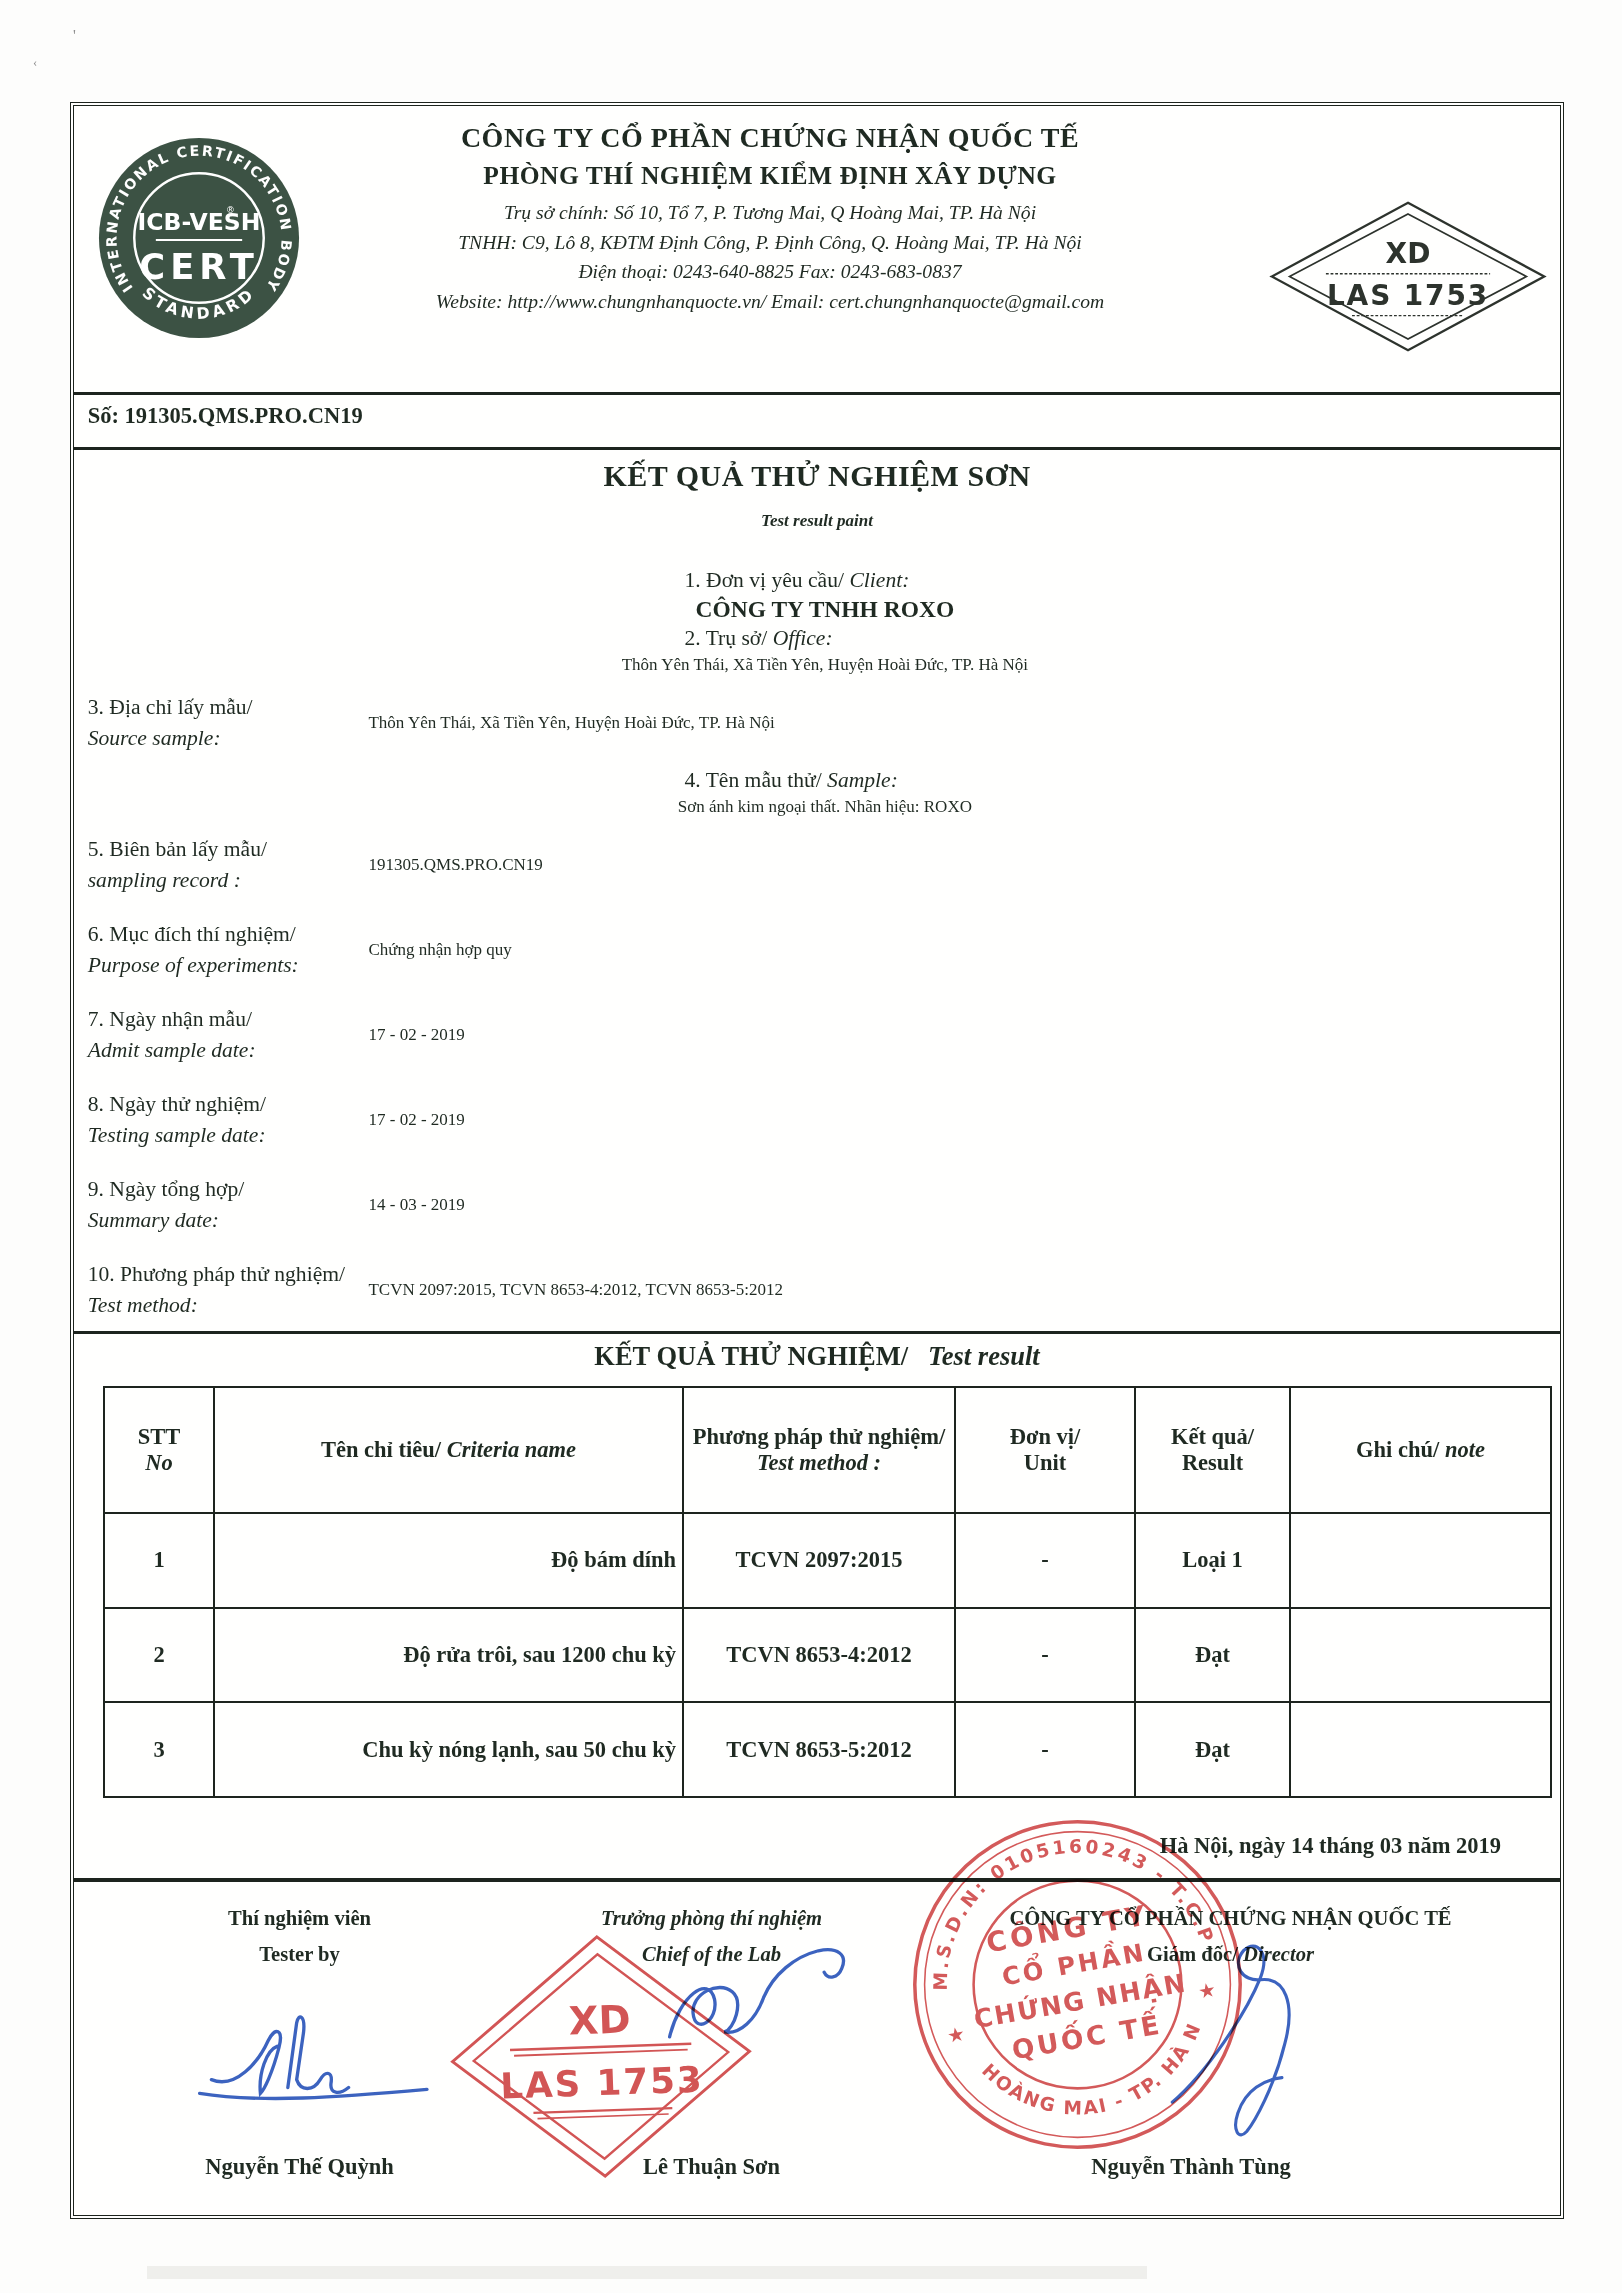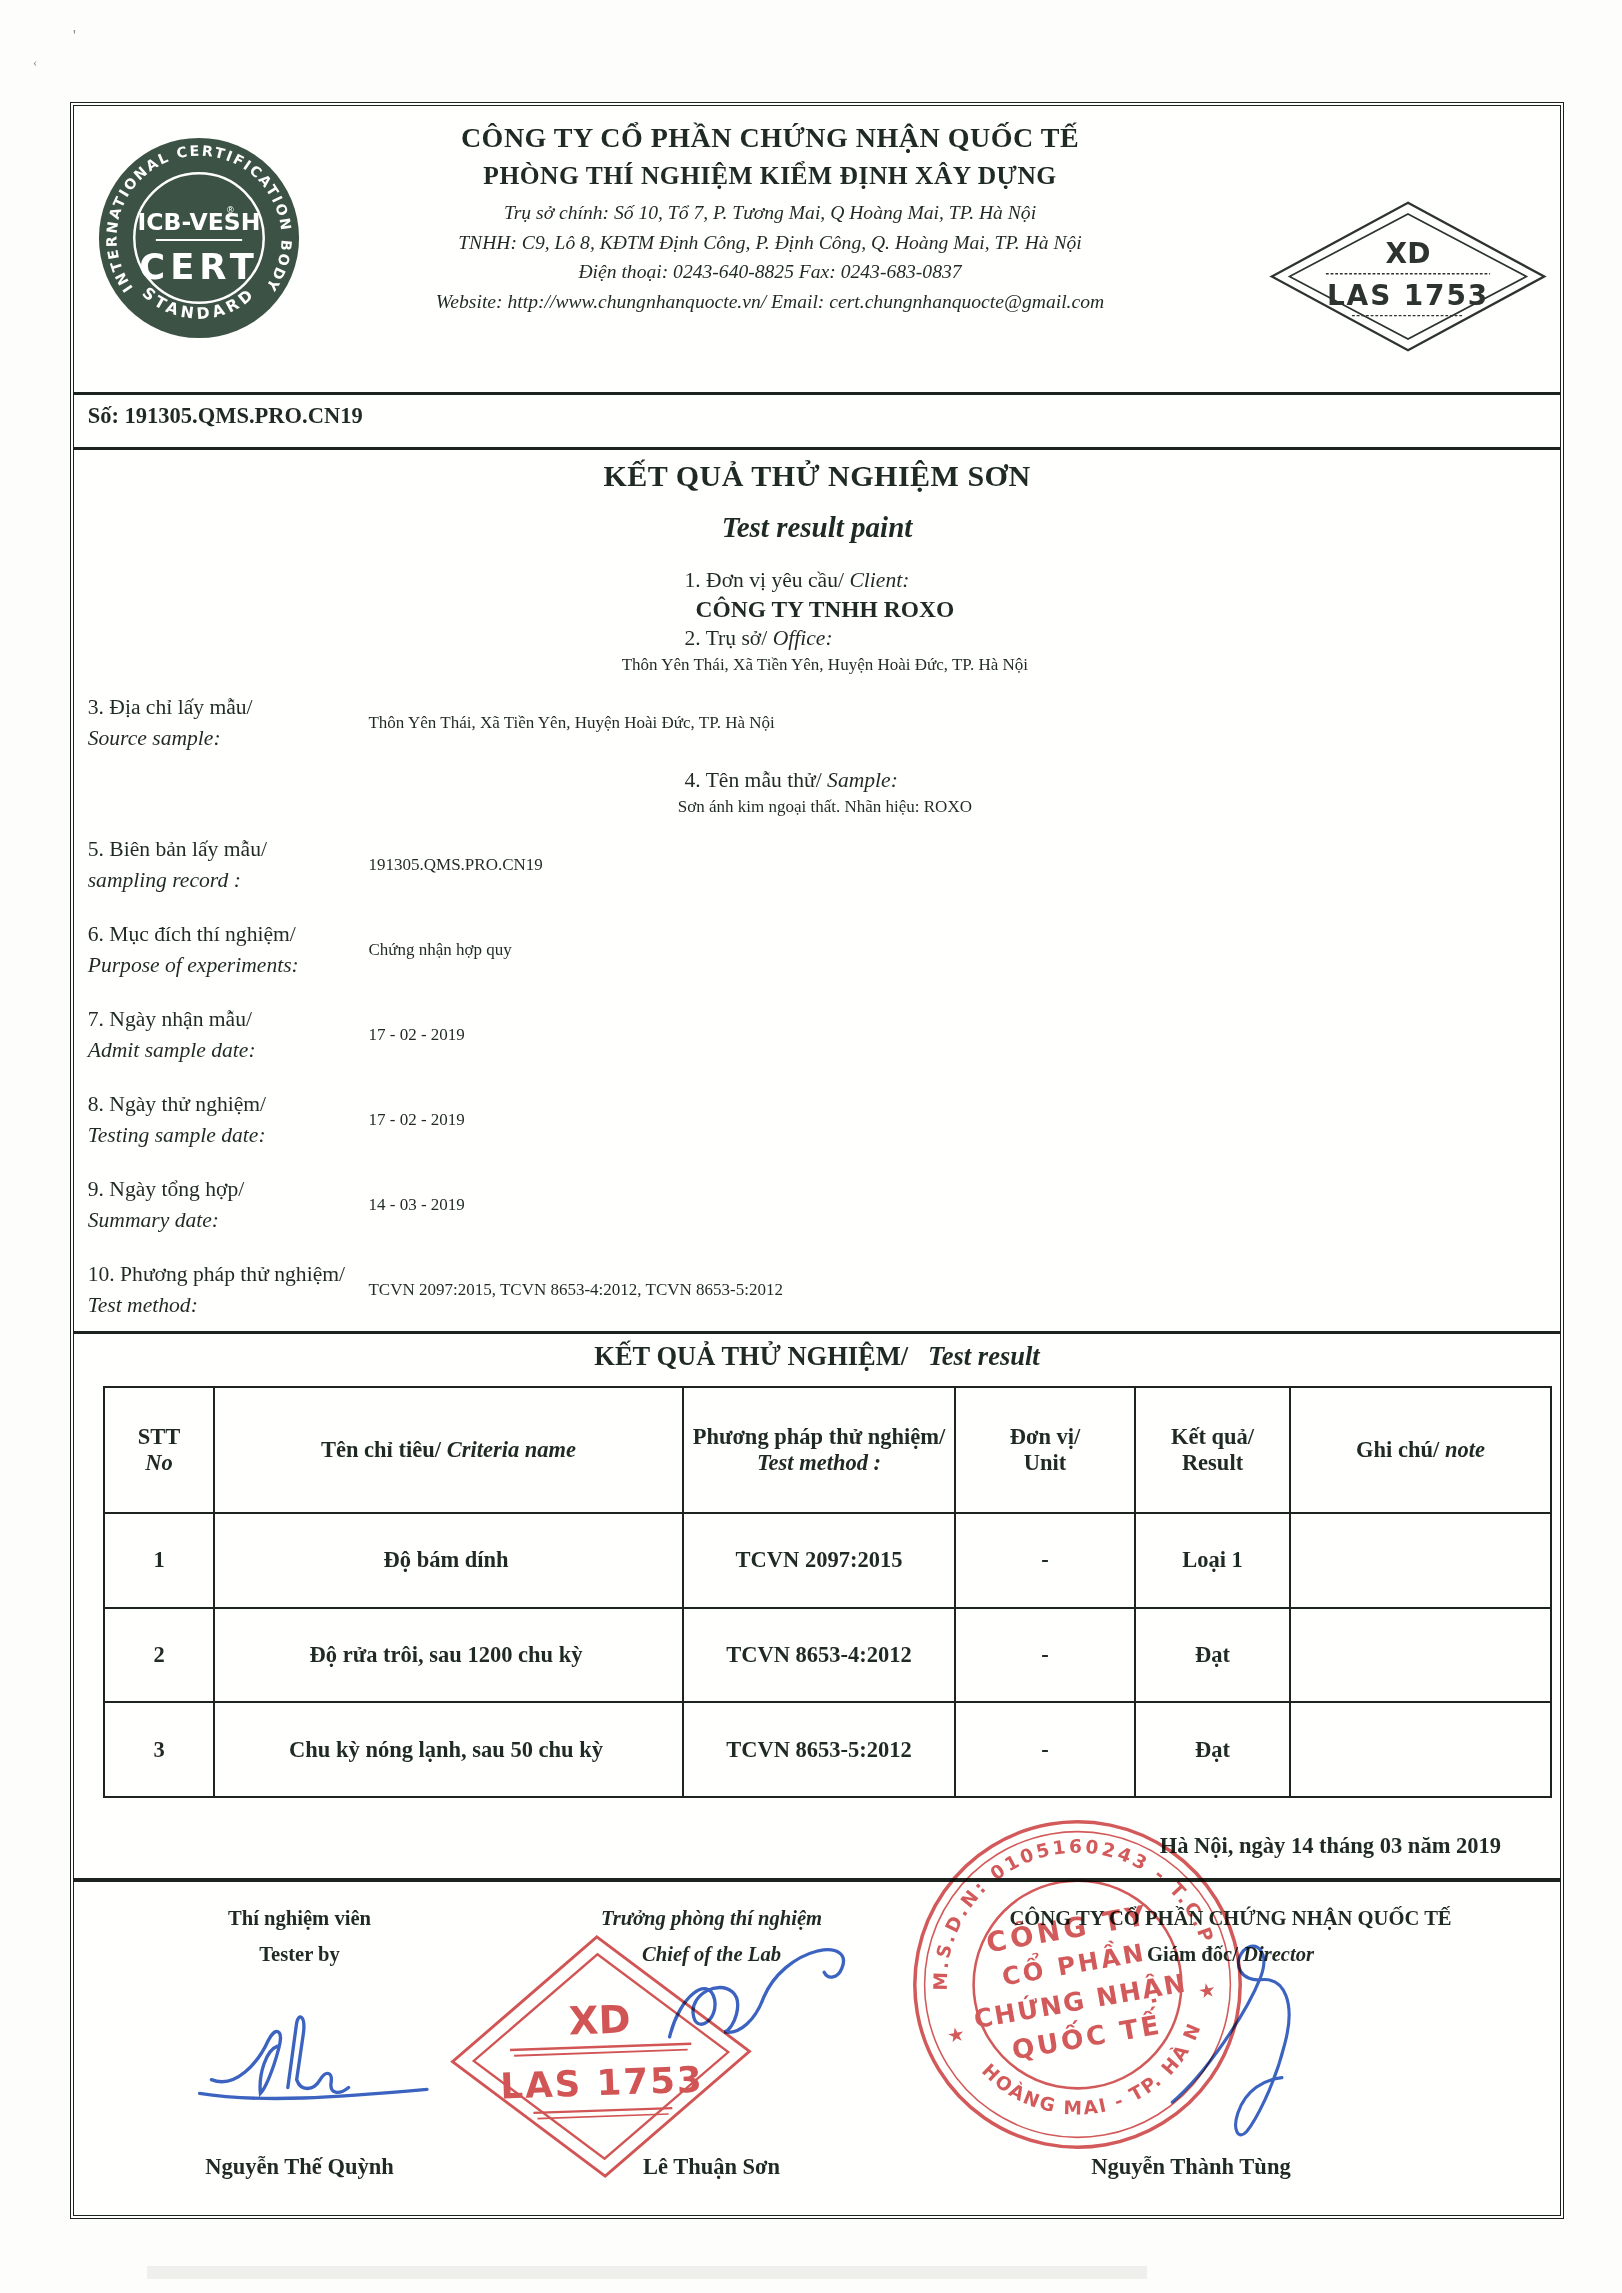--- a/index.html
+++ b/index.html
@@ -19,21 +19,21 @@
   .logo-svg{position:absolute;left:21.6px;top:29px;}
   .header-text{position:absolute;left:147px;top:15.7px;width:1098px;text-align:center;}
   .hdr-company{font-size:28px;font-weight:bold;letter-spacing:0.5px;margin-bottom:6.9px;}
   .hdr-dept{font-size:25.5px;font-weight:bold;letter-spacing:0.5px;margin-bottom:7.8px;}
   .hdr-addr{font-size:19.6px;font-style:italic;line-height:1.5;}
   .las-badge{position:absolute;left:1194px;top:94px;}
   .rule{position:absolute;left:0;right:0;height:2.9px;background:#1d241e;}
   .rule.thick{height:3.9px;}
   .doc-number{position:absolute;left:13.7px;top:297px;font-size:22.5px;font-weight:bold;}
   .title-vi{position:absolute;left:0;right:0;top:353px;text-align:center;font-size:30px;font-weight:bold;letter-spacing:0.5px;}
-  .title-en{position:absolute;left:0;right:0;top:405px;text-align:center;font-size:29px;font-weight:bold;font-style:italic;}
+  .title-en{position:absolute;left:0;right:0;top:405px;text-align:center;font-size:17px;font-weight:bold;font-style:italic;}
   
   .fields{position:absolute;left:13.7px;right:7.8px;top:459px;}
   .field-row{display:flex;align-items:center;}
   .field-row.one{min-height:57px;flex-direction:column;}
   .field-row.two{min-height:85px;}
   .field-label{width:271px;font-size:21.6px;line-height:1.45;}
   .field-label .le{font-style:italic;}
   .field-value{flex:1;padding-left:9.8px;font-size:17px;}
   .field-value.bold{font-weight:bold;font-size:23.5px;}
   
@@ -45,21 +45,21 @@
     border:2.9px solid #1d241e;
   }
   table.results td,table.results th{
     border:2px solid #1d241e;font-size:22.5px;font-weight:bold;
     text-align:center;vertical-align:middle;padding:3.9px 5.9px;
     overflow:hidden;
   }
   table.results thead th{height:116px;border-bottom:2.9px solid #1d241e;}
   table.results tbody td{height:85px;}
   table.results .en{font-style:italic;}
-  table.results td.crit{text-align:center;padding-left:1px;}
+  table.results td.crit{text-align:right;padding-left:1px;}
   .date-line{position:absolute;right:59px;top:1727px;font-size:22.5px;font-weight:bold;}
   
   .sig-area{position:absolute;left:0;right:0;top:1772px;height:337px;}
   .sig-block{position:absolute;text-align:center;font-weight:bold;font-size:20.6px;line-height:1.75;}
   .sig-block .it{font-style:italic;}
   .sig-name{position:absolute;text-align:center;font-weight:bold;font-size:22.5px;top:276px;}
   .stamp{mix-blend-mode:multiply;}
   .bottom-bar{position:absolute;left:147px;top:2266px;width:1000px;height:12.7px;background:#efefec;}
 </style>
 </head>

